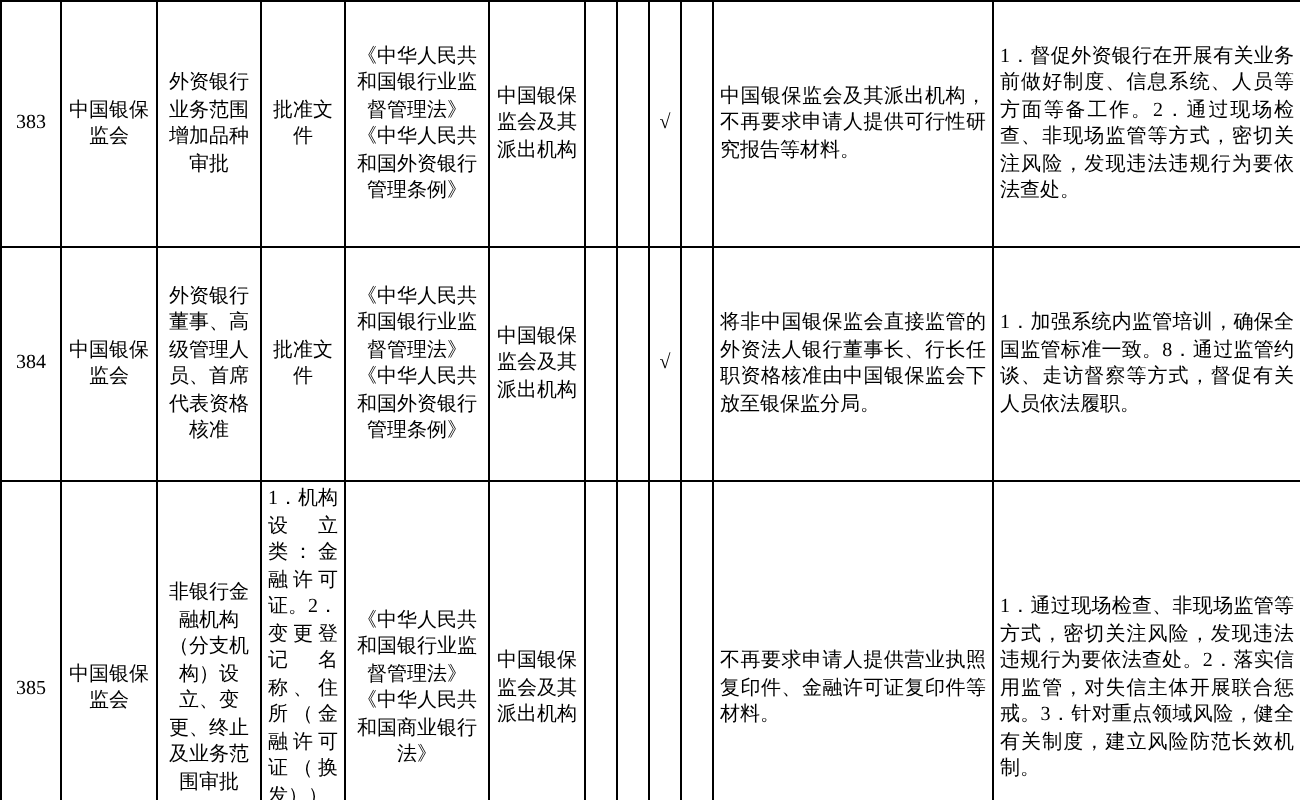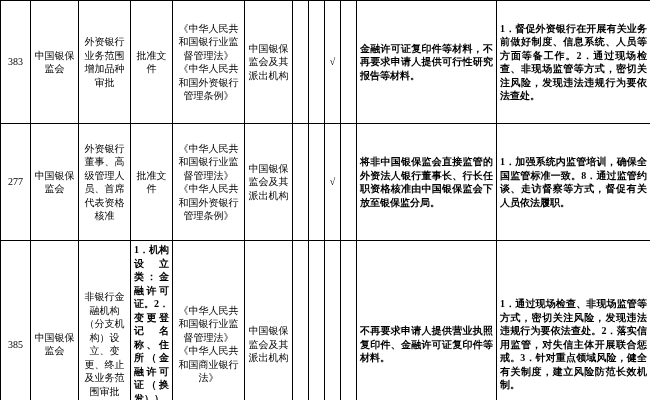--- a/index.html
+++ b/index.html
@@ -39,21 +39,20 @@
   col.c-m4       { width: 16px; }
   col.c-reform   { width: 140px; }
   col.c-measure  { width: 154px; }
 
   .cell-center {
     text-align: center;
   }
   .cell-justify {
     text-align: justify;
     text-align-last: left;
-    font-weight: bold;
   }
   .vertical-text {
     
     text-align: center;
     word-break: break-all;
   }
   .num {
     font-family: Liberation Serif, serif;
     font-size: 11px;
     text-align: center;
@@ -90,25 +89,25 @@
       <td class="num">383</td>
       <td class="cell-center vertical-text">中国银保监会</td>
       <td class="cell-center vertical-text">外资银行业务范围增加品种审批</td>
       <td class="cell-center vertical-text">批准文件</td>
       <td class="cell-center vertical-text">《中华人民共和国银行业监督管理法》《中华人民共和国外资银行管理条例》</td>
       <td class="cell-center vertical-text">中国银保监会及其派出机构</td>
       <td class="check"></td>
       <td class="check"></td>
       <td class="check">√</td>
       <td class="check"></td>
-      <td class="cell-justify">金融许可证复印件等材料，不再要求申请人提供可行性研究报告等材料。</td>
+      <td class="cell-justify">中国银保监会及其派出机构，不再要求申请人提供可行性研究报告等材料。</td>
       <td class="cell-justify">1．督促外资银行在开展有关业务前做好制度、信息系统、人员等方面等备工作。2．通过现场检查、非现场监管等方式，密切关注风险，发现违法违规行为要依法查处。</td>
     </tr>
     <tr class="row-384">
-      <td class="num">277</td>
+      <td class="num">384</td>
       <td class="cell-center vertical-text">中国银保监会</td>
       <td class="cell-center vertical-text">外资银行董事、高级管理人员、首席代表资格核准</td>
       <td class="cell-center vertical-text">批准文件</td>
       <td class="cell-center vertical-text">《中华人民共和国银行业监督管理法》《中华人民共和国外资银行管理条例》</td>
       <td class="cell-center vertical-text">中国银保监会及其派出机构</td>
       <td class="check"></td>
       <td class="check"></td>
       <td class="check">√</td>
       <td class="check"></td>
       <td class="cell-justify">将非中国银保监会直接监管的外资法人银行董事长、行长任职资格核准由中国银保监会下放至银保监分局。</td>

